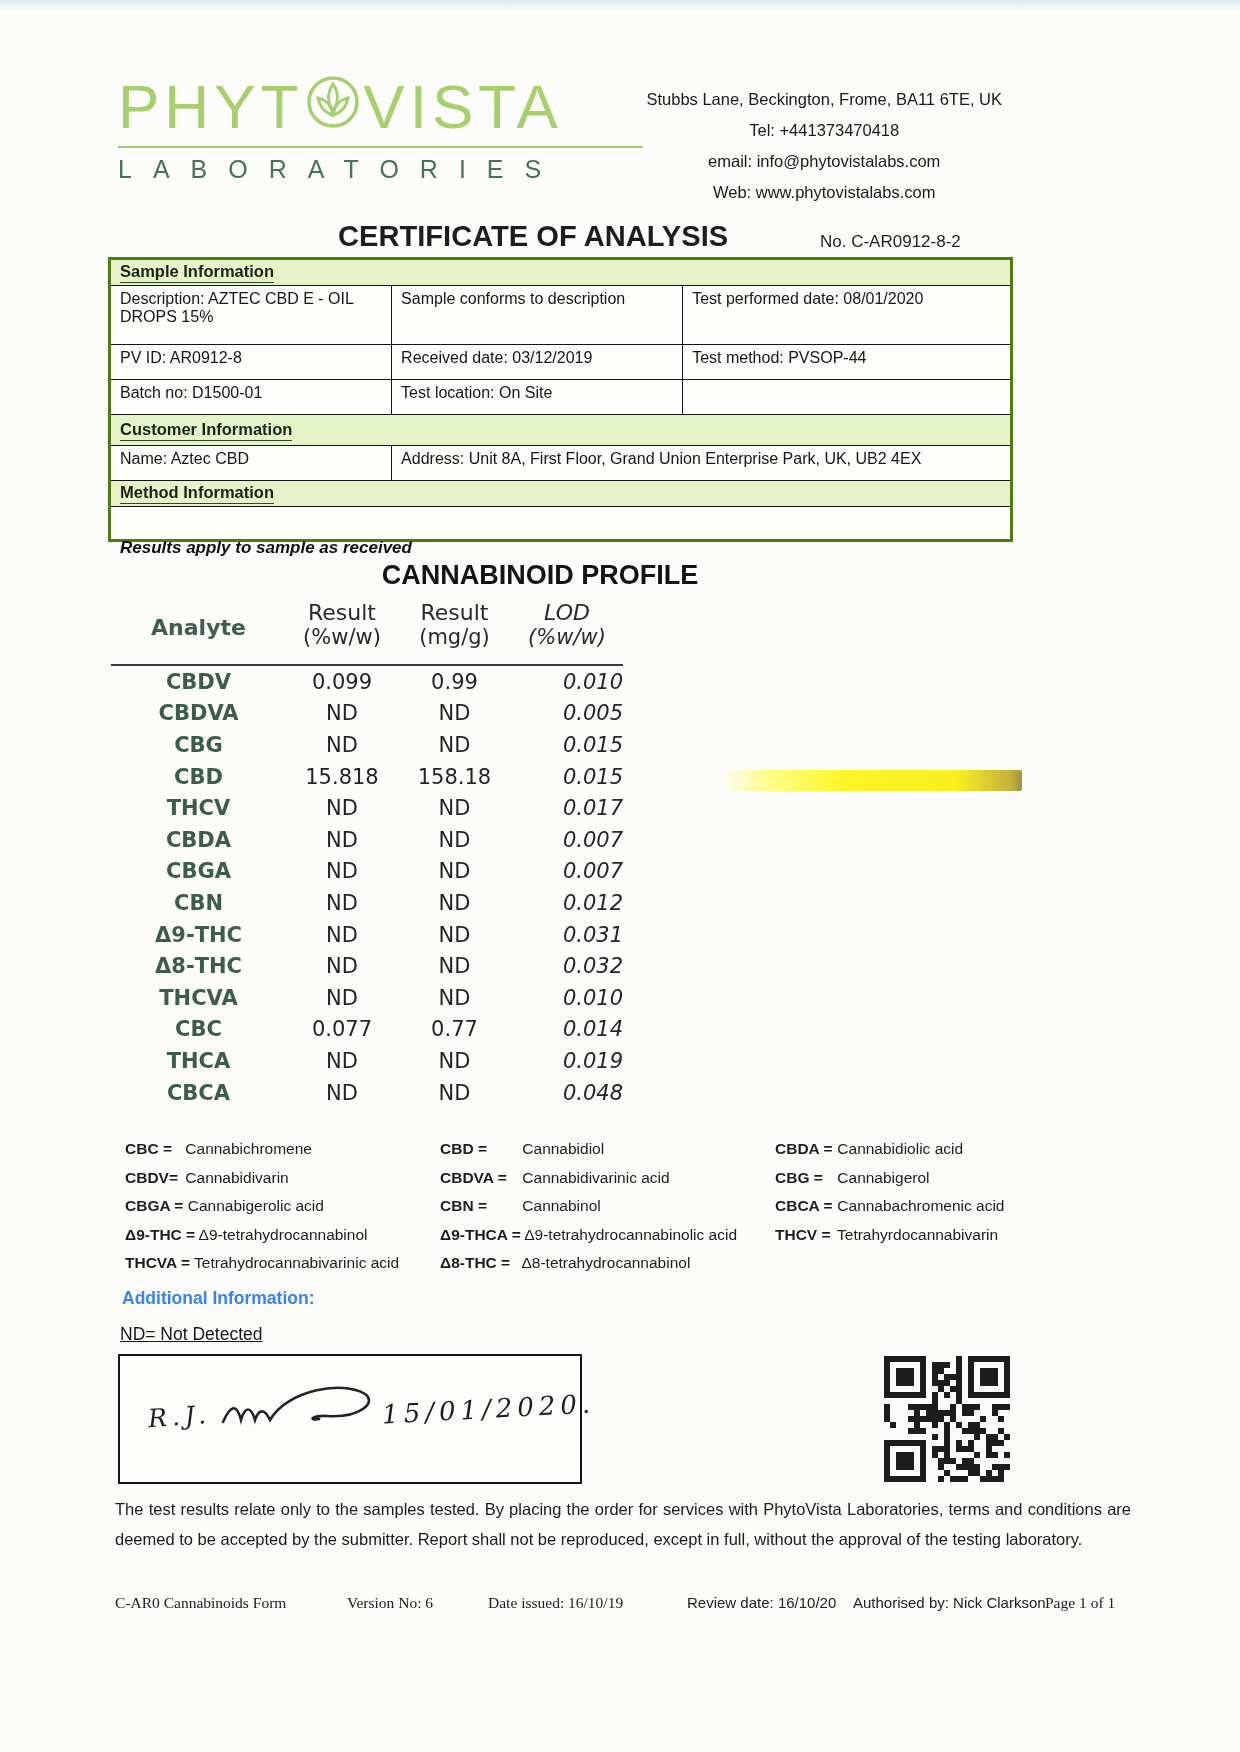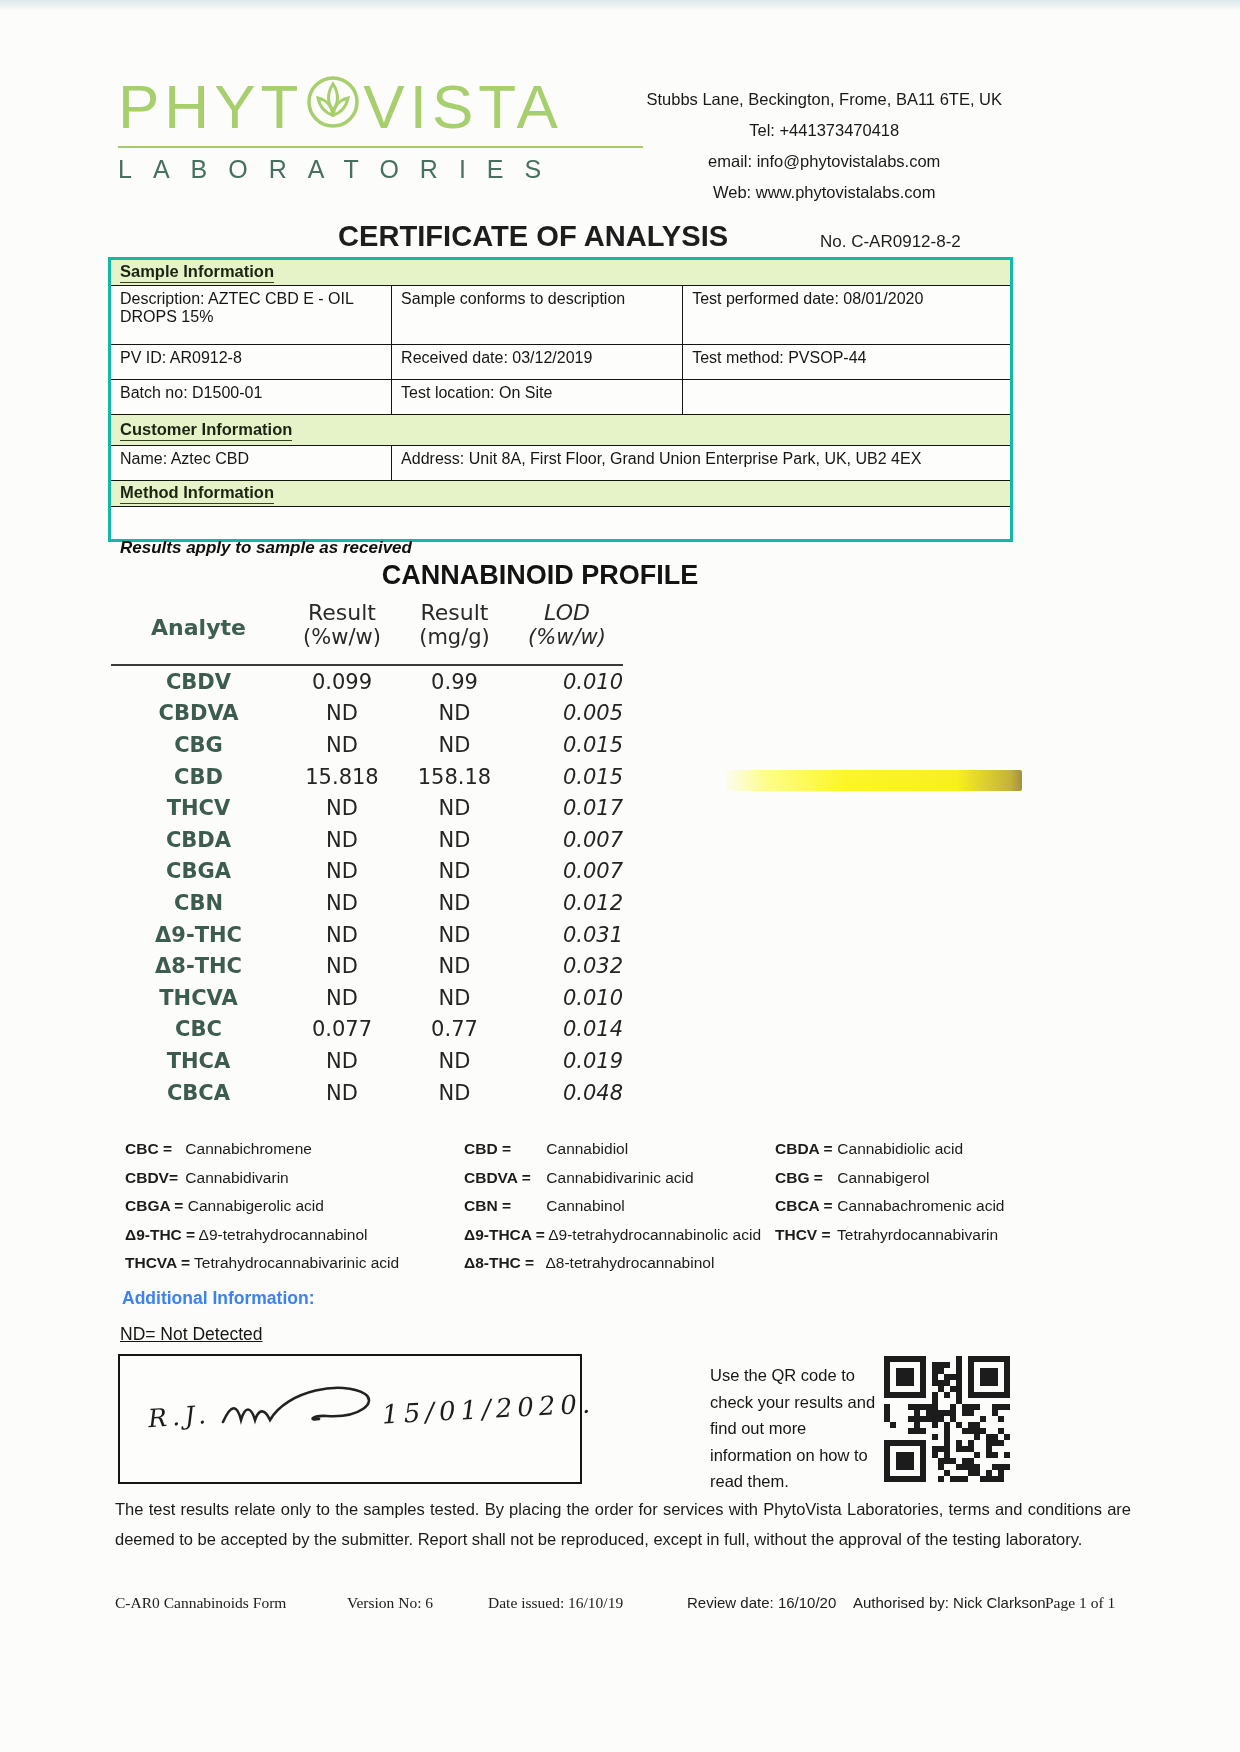--- a/index.html
+++ b/index.html
@@ -21,21 +21,21 @@
   
   .doc-title{position:absolute;left:338px;top:219px;font-size:30px;font-weight:bold;
     letter-spacing:0px;color:#1d1d1d;transform:scaleX(0.97);transform-origin:left;}
   .cert-no{position:absolute;left:820px;top:232px;font-size:17px;color:#1d1d1d;}
   
   .info-table{position:absolute;left:108px;top:257px;width:905px;border-collapse:collapse;
     font-size:16px;color:#161616;}
   .info-table td{border:1.6px solid #141414;padding:4px 9px;vertical-align:top;background:#fdfdfb;}
   .info-table tr.band td{background:#e6f2c8;font-weight:bold;font-size:16.5px;color:#1b2413;padding:2px 9px;}
   .band-label{display:inline-block;border-bottom:1.5px solid #33421f;padding-bottom:1px;}
-  .info-table{border:3px solid #14b8a6;padding-left:44px;}
+  .info-table{border:3px solid #4d7c0f;padding-left:44px;}
   .r-desc td{height:50px;}
   .r-std td{height:26px;}
   .r-band td{height:20px;}
   .r-empty td{height:24px;}
   
   .results-note{position:absolute;left:120px;top:538px;font-size:17px;font-weight:bold;font-style:italic;color:#101010;}
   .profile-title{position:absolute;left:0;top:560px;width:1080px;text-align:center;
     font-size:27px;font-weight:bold;color:#131313;}
   .profile-table{position:absolute;left:111px;top:600px;border-collapse:collapse;
     font-family:"DejaVu Sans",sans-serif;}
@@ -47,21 +47,21 @@
   .profile-table td{text-align:center;height:31.6px;font-size:21px;color:#242424;padding:0;}
   .profile-table td.analyte{font-weight:bold;color:#3d5c50;}
   .profile-table td.lod{font-style:italic;text-align:right;}
   .col-analyte{width:175px;} .col-pct{width:112px;} .col-mgg{width:113px;} .col-lod{width:112px;}
   .hl-bar{position:absolute;left:726px;top:770px;width:296px;height:21px;border-radius:2px;
     background:linear-gradient(90deg,rgba(255,255,60,0.05),rgba(255,255,40,0.55) 14%,#fcf628 40%,#f8ef1f 78%,#c4b33a 96%,#a3913d);}
   
   .legend{position:absolute;top:1140px;font-size:15.5px;color:#1c1c1c;}
   .legend .item{height:28.5px;white-space:nowrap;}
   .legend .abbr{display:inline-block;font-weight:bold;min-width:56px;}
-  .legend-1{left:125px;} .legend-2{left:440px;margin-left:24px;} .legend-3{left:775px;}
+  .legend-1{left:125px;} .legend-2{left:440px;} .legend-3{left:775px;}
   .legend-2 .abbr{min-width:78px;}
   .legend-3 .abbr{min-width:58px;}
   
   .add-title{position:absolute;left:122px;top:1288px;font-size:17.5px;font-weight:bold;color:#3b82f6;}
   .nd-note{position:absolute;left:120px;top:1324px;font-size:17.5px;color:#161616;text-decoration:underline;}
   .sig-box{position:absolute;left:118px;top:1354px;width:460px;height:126px;border:2.5px solid #151515;background:#fdfdfb;}
   .hand{font-family:"DejaVu Serif",serif;font-style:italic;color:#1d1d1d;}
   .sig-initials{position:absolute;left:28px;top:46px;font-size:25px;letter-spacing:5px;transform:rotate(-4deg);}
   .sig-squiggle{position:absolute;left:95px;top:18px;}
   .sig-date{position:absolute;left:262px;top:38px;font-size:26px;letter-spacing:5px;transform:rotate(-3deg);white-space:nowrap;}
@@ -322,21 +322,20 @@
   <div class="sig-box">
     <span class="hand sig-initials">R.J.</span>
     <span class="sig-squiggle">
       <svg width="175" height="70" viewBox="0 0 175 70">
         <path d="M8 48 C16 30 22 30 26 46 C30 32 36 32 40 46 C44 34 50 35 55 46 C72 16 128 6 150 20 C162 28 146 44 112 42 C98 41 92 47 104 45" fill="none" stroke="#222" stroke-width="2.6" stroke-linecap="round"></path>
       </svg>
     </span>
     <span class="hand sig-date">15/01/2020.</span>
   </div>
 
-  <div class="qr-caption">Use the QR code to check your results and find out more information on how to read them.</div>
   <div class="qr-code" id="qr"><svg width="126" height="126" xmlns="http://www.w3.org/2000/svg">
         <rect x="0" y="0" width="6" height="6" fill="#1c1c1c"></rect>
         <rect x="6" y="0" width="6" height="6" fill="#1c1c1c"></rect>
         <rect x="12" y="0" width="6" height="6" fill="#1c1c1c"></rect>
         <rect x="18" y="0" width="6" height="6" fill="#1c1c1c"></rect>
         <rect x="24" y="0" width="6" height="6" fill="#1c1c1c"></rect>
         <rect x="30" y="0" width="6" height="6" fill="#1c1c1c"></rect>
         <rect x="36" y="0" width="6" height="6" fill="#1c1c1c"></rect>
         <rect x="72" y="0" width="6" height="6" fill="#1c1c1c"></rect>
         <rect x="84" y="0" width="6" height="6" fill="#1c1c1c"></rect>

